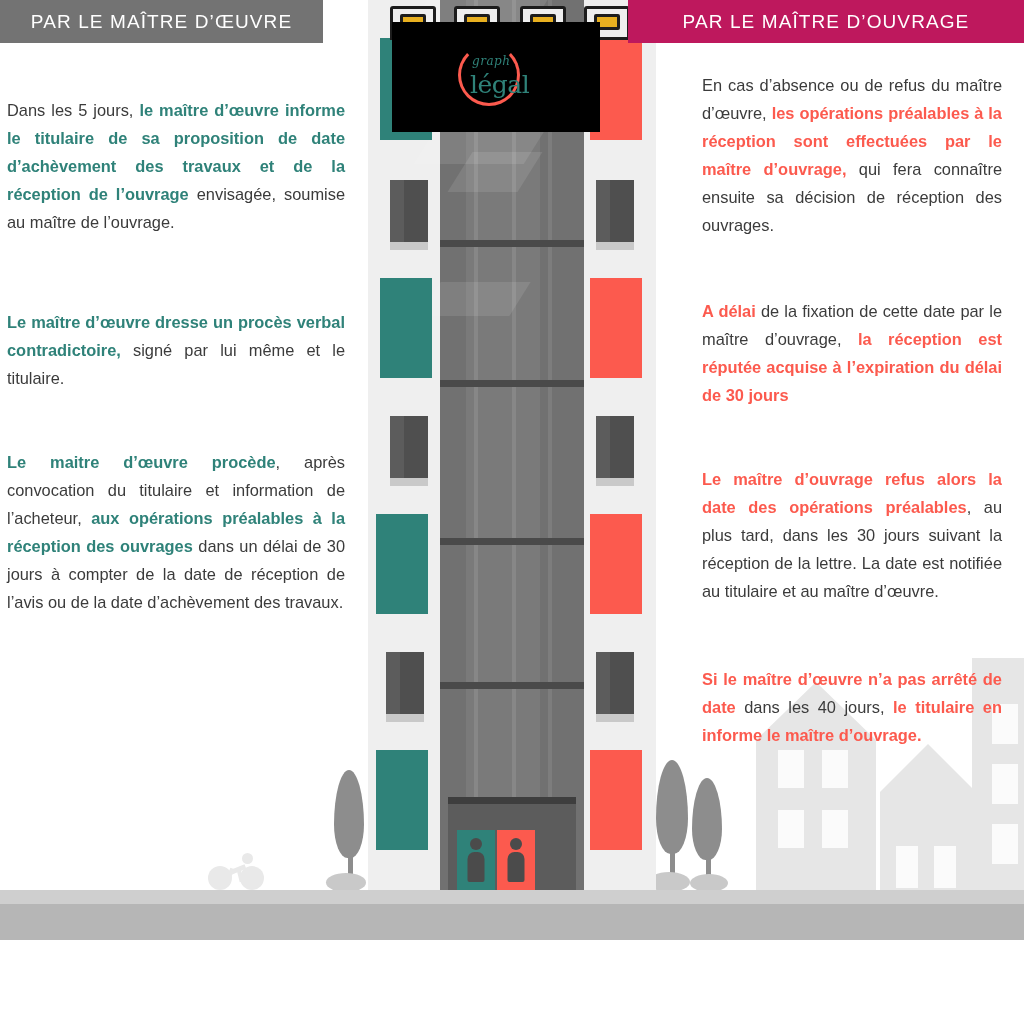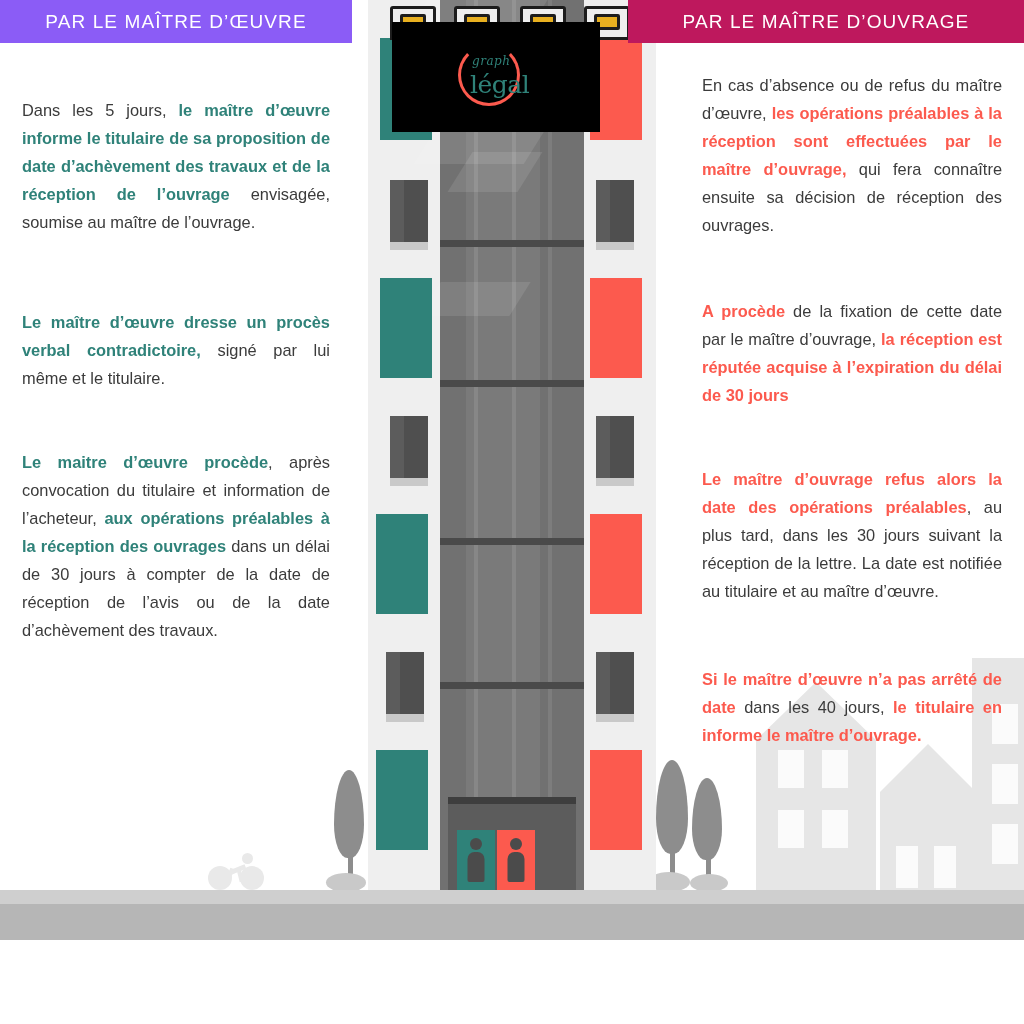--- a/index.html
+++ b/index.html
@@ -24,29 +24,29 @@
     top: 0;
     height: 43px;
     display: flex;
     align-items: center;
     justify-content: center;
     color: #ffffff;
     font-size: 19px;
     letter-spacing: 1.1px;
     font-weight: 400;
   }
-  #hdr-left  { left: 0;   width: 352px; background: #8b5cf6; }
+  #hdr-left  { left: 0;   width: 323px; background: #737373; }
   #hdr-right { right: 0;  width: 396px; background: #be185d; }
 
   
   .col {
     position: absolute;
     top: 43px;
     width: 352px;
-    padding: 0 22px;
+    padding: 0 7px;
   }
   #col-left  { left: 0; }
   #col-right { right: 0; width: 348px; padding: 0 22px 0 26px; }
 
   .para {
     font-size: 16.4px;
     line-height: 28px;
     color: #3b3b3b;
     text-align: justify;
     margin: 0;
@@ -384,19 +384,19 @@
   <div class="hdr" id="hdr-right">PAR LE MAÎTRE D’OUVRAGE</div>
 
   <div class="col" id="col-left">
     <p class="para" id="lp0" style="margin-top:53px;"><span>Dans les 5 jours, </span><b>le maître d’œuvre informe le titulaire de sa proposition de date d’achèvement des travaux et de la réception de l’ouvrage</b><span> envisagée, soumise au maître de l’ouvrage.</span></p>
     <p class="para" id="lp1" style="margin-top:72px;"><b>Le maître d’œuvre dresse un procès verbal contradictoire,</b><span> signé par lui même et le titulaire.</span></p>
     <p class="para" id="lp2" style="margin-top:56px;"><b>Le maitre d’œuvre procède</b><span>, après convocation du titulaire et information de l’acheteur, </span><b>aux opérations préalables à la réception des ouvrages</b><span> dans un délai de 30 jours à compter de la date de réception de l’avis ou de la date d’achèvement des travaux.</span></p>
   </div>
 
   <div class="col" id="col-right">
     <p class="para" id="rp0" style="margin-top:28px;"><span>En cas d’absence ou de refus du maître d’œuvre, </span><b>les opérations préalables à la réception sont effectuées par le maître d’ouvrage,</b><span> qui fera connaître ensuite sa décision de réception des ouvrages.</span></p>
-    <p class="para" id="rp1" style="margin-top:58px;"><b>A procède</b><span> de la fixation de cette date par le maître d’ouvrage, </span><b>la réception est réputée acquise à l’expiration du délai de 30 jours</b></p>
+    <p class="para" id="rp1" style="margin-top:58px;"><b>A délai</b><span> de la fixation de cette date par le maître d’ouvrage, </span><b>la réception est réputée acquise à l’expiration du délai de 30 jours</b></p>
     <p class="para" id="rp2" style="margin-top:56px;"><b>Le maître d’ouvrage refus alors la date des opérations préalables</b><span>, au plus tard, dans les 30 jours suivant la réception de la lettre. La date est notifiée au titulaire et au maître d’œuvre.</span></p>
     <p class="para" id="rp3" style="margin-top:60px;"><b>Si le maître d’œuvre n’a pas arrêté de date</b><span> dans les 40 jours, </span><b>le titulaire en informe le maître d’ouvrage.</b></p>
   </div>
 
 
 </div>
 
 </body></html>

